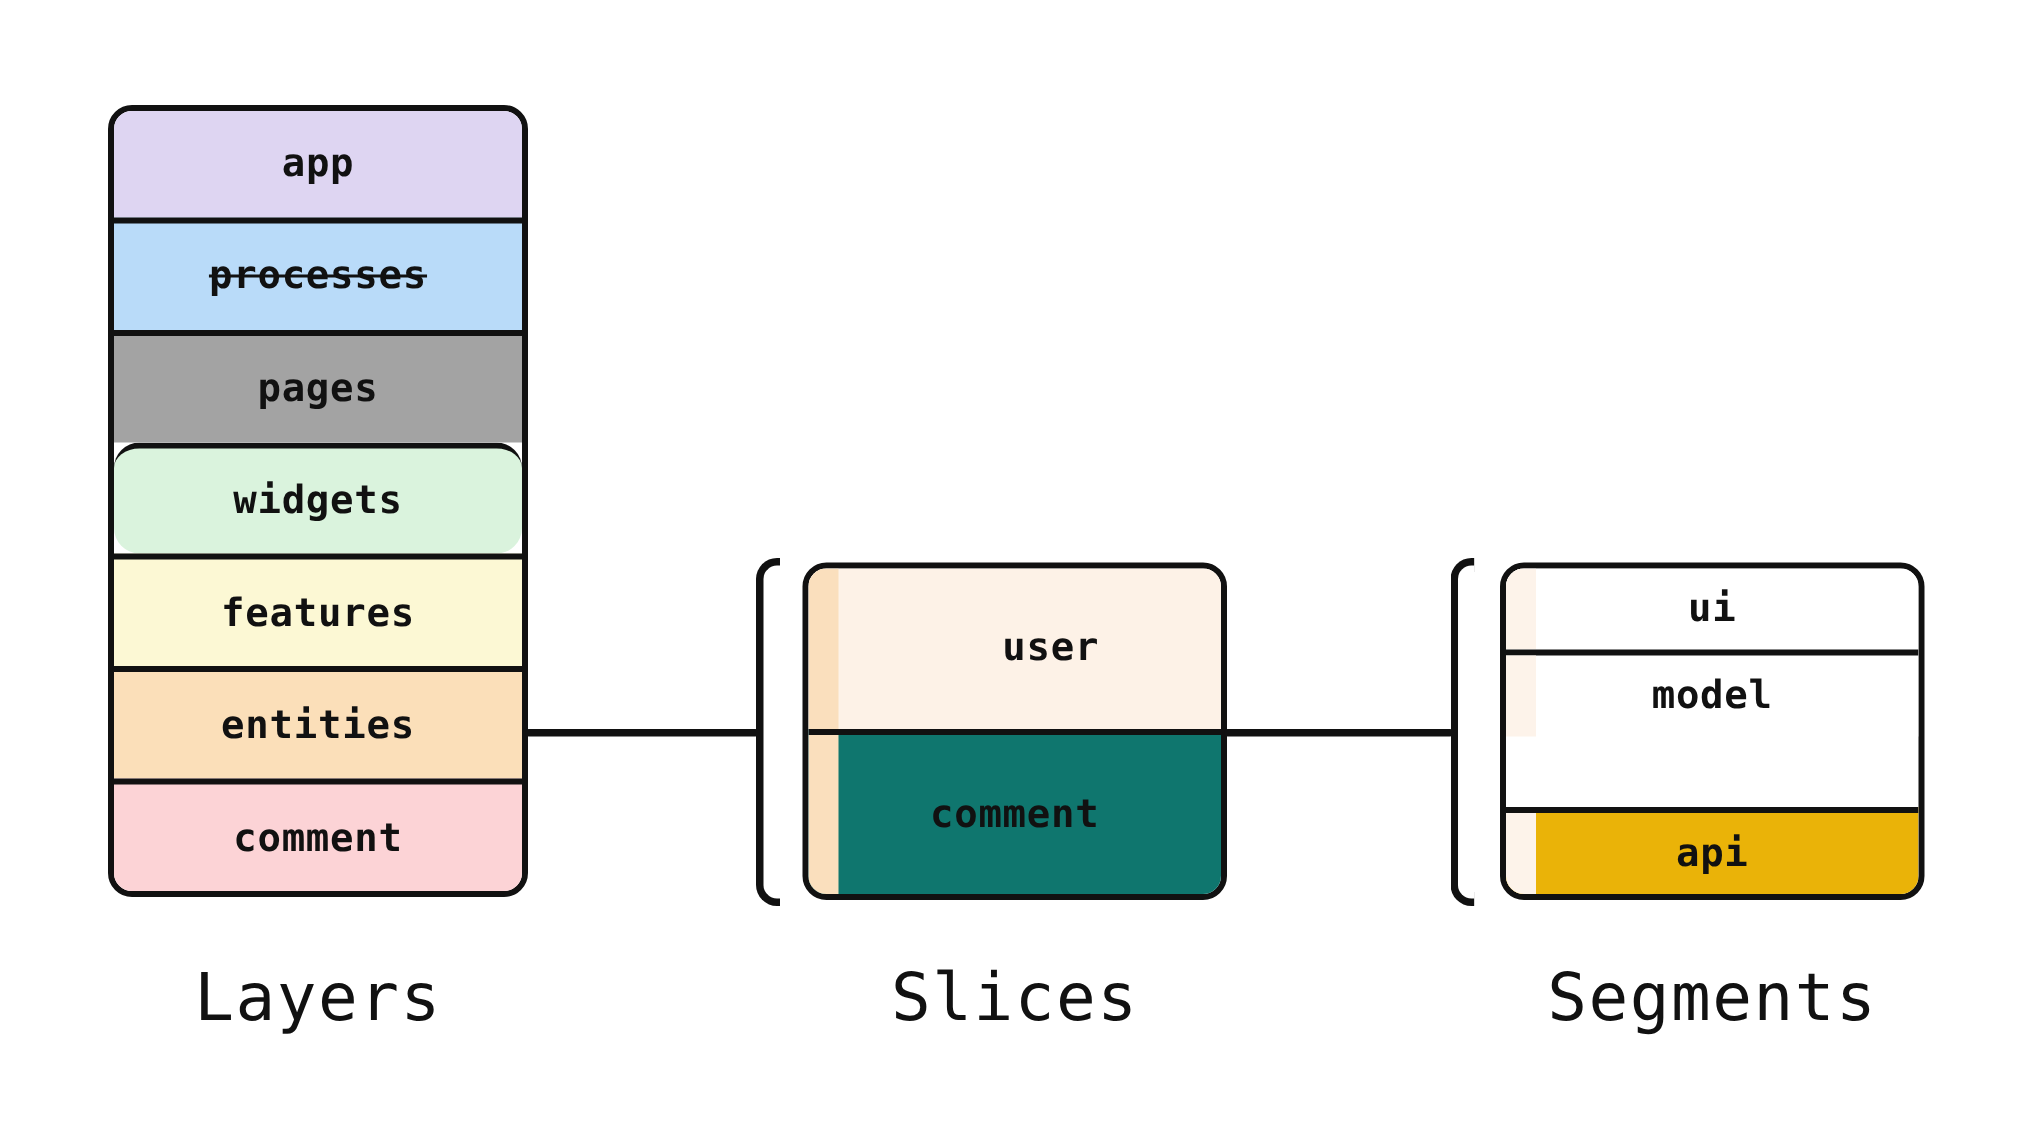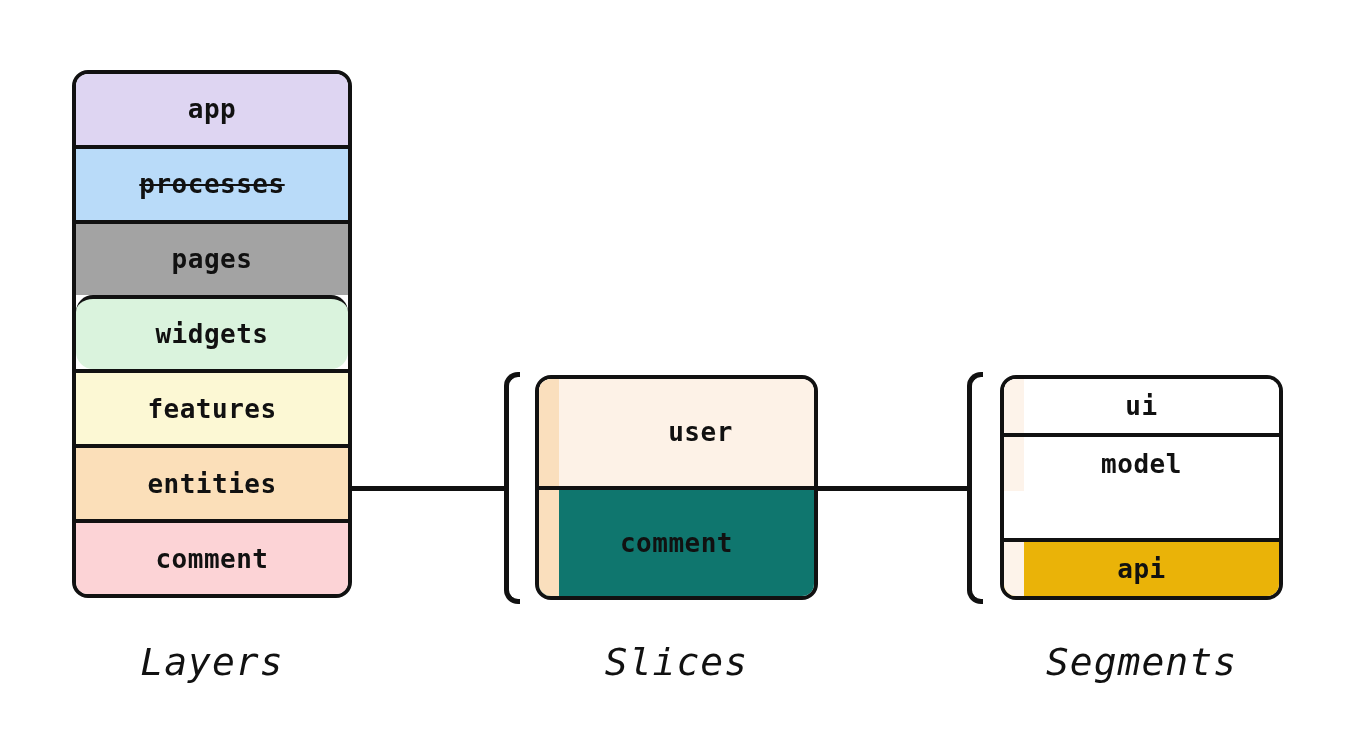--- a/index.html
+++ b/index.html
@@ -65,24 +65,23 @@
     border-radius: 14px 0 0 14px;
     background: transparent;
   }
   .bracket-1 { left: 504px; }
   .bracket-2 { left: 967px; }
 
   .group-label {
     position: absolute;
     top: 640px;
     text-align: center;
-    font-size: 38px;
+    font-size: 44px;
     font-weight: normal;
     letter-spacing: 1px;
-    font-style: italic;
   }
   .label-layers   { left: 72px;   width: 280px; }
   .label-slices   { left: 535px;  width: 283px; }
   .label-segments { left: 1000px; width: 283px; }
 </style>
 </head>
 <body>
 
 <div class="canvas">
 

